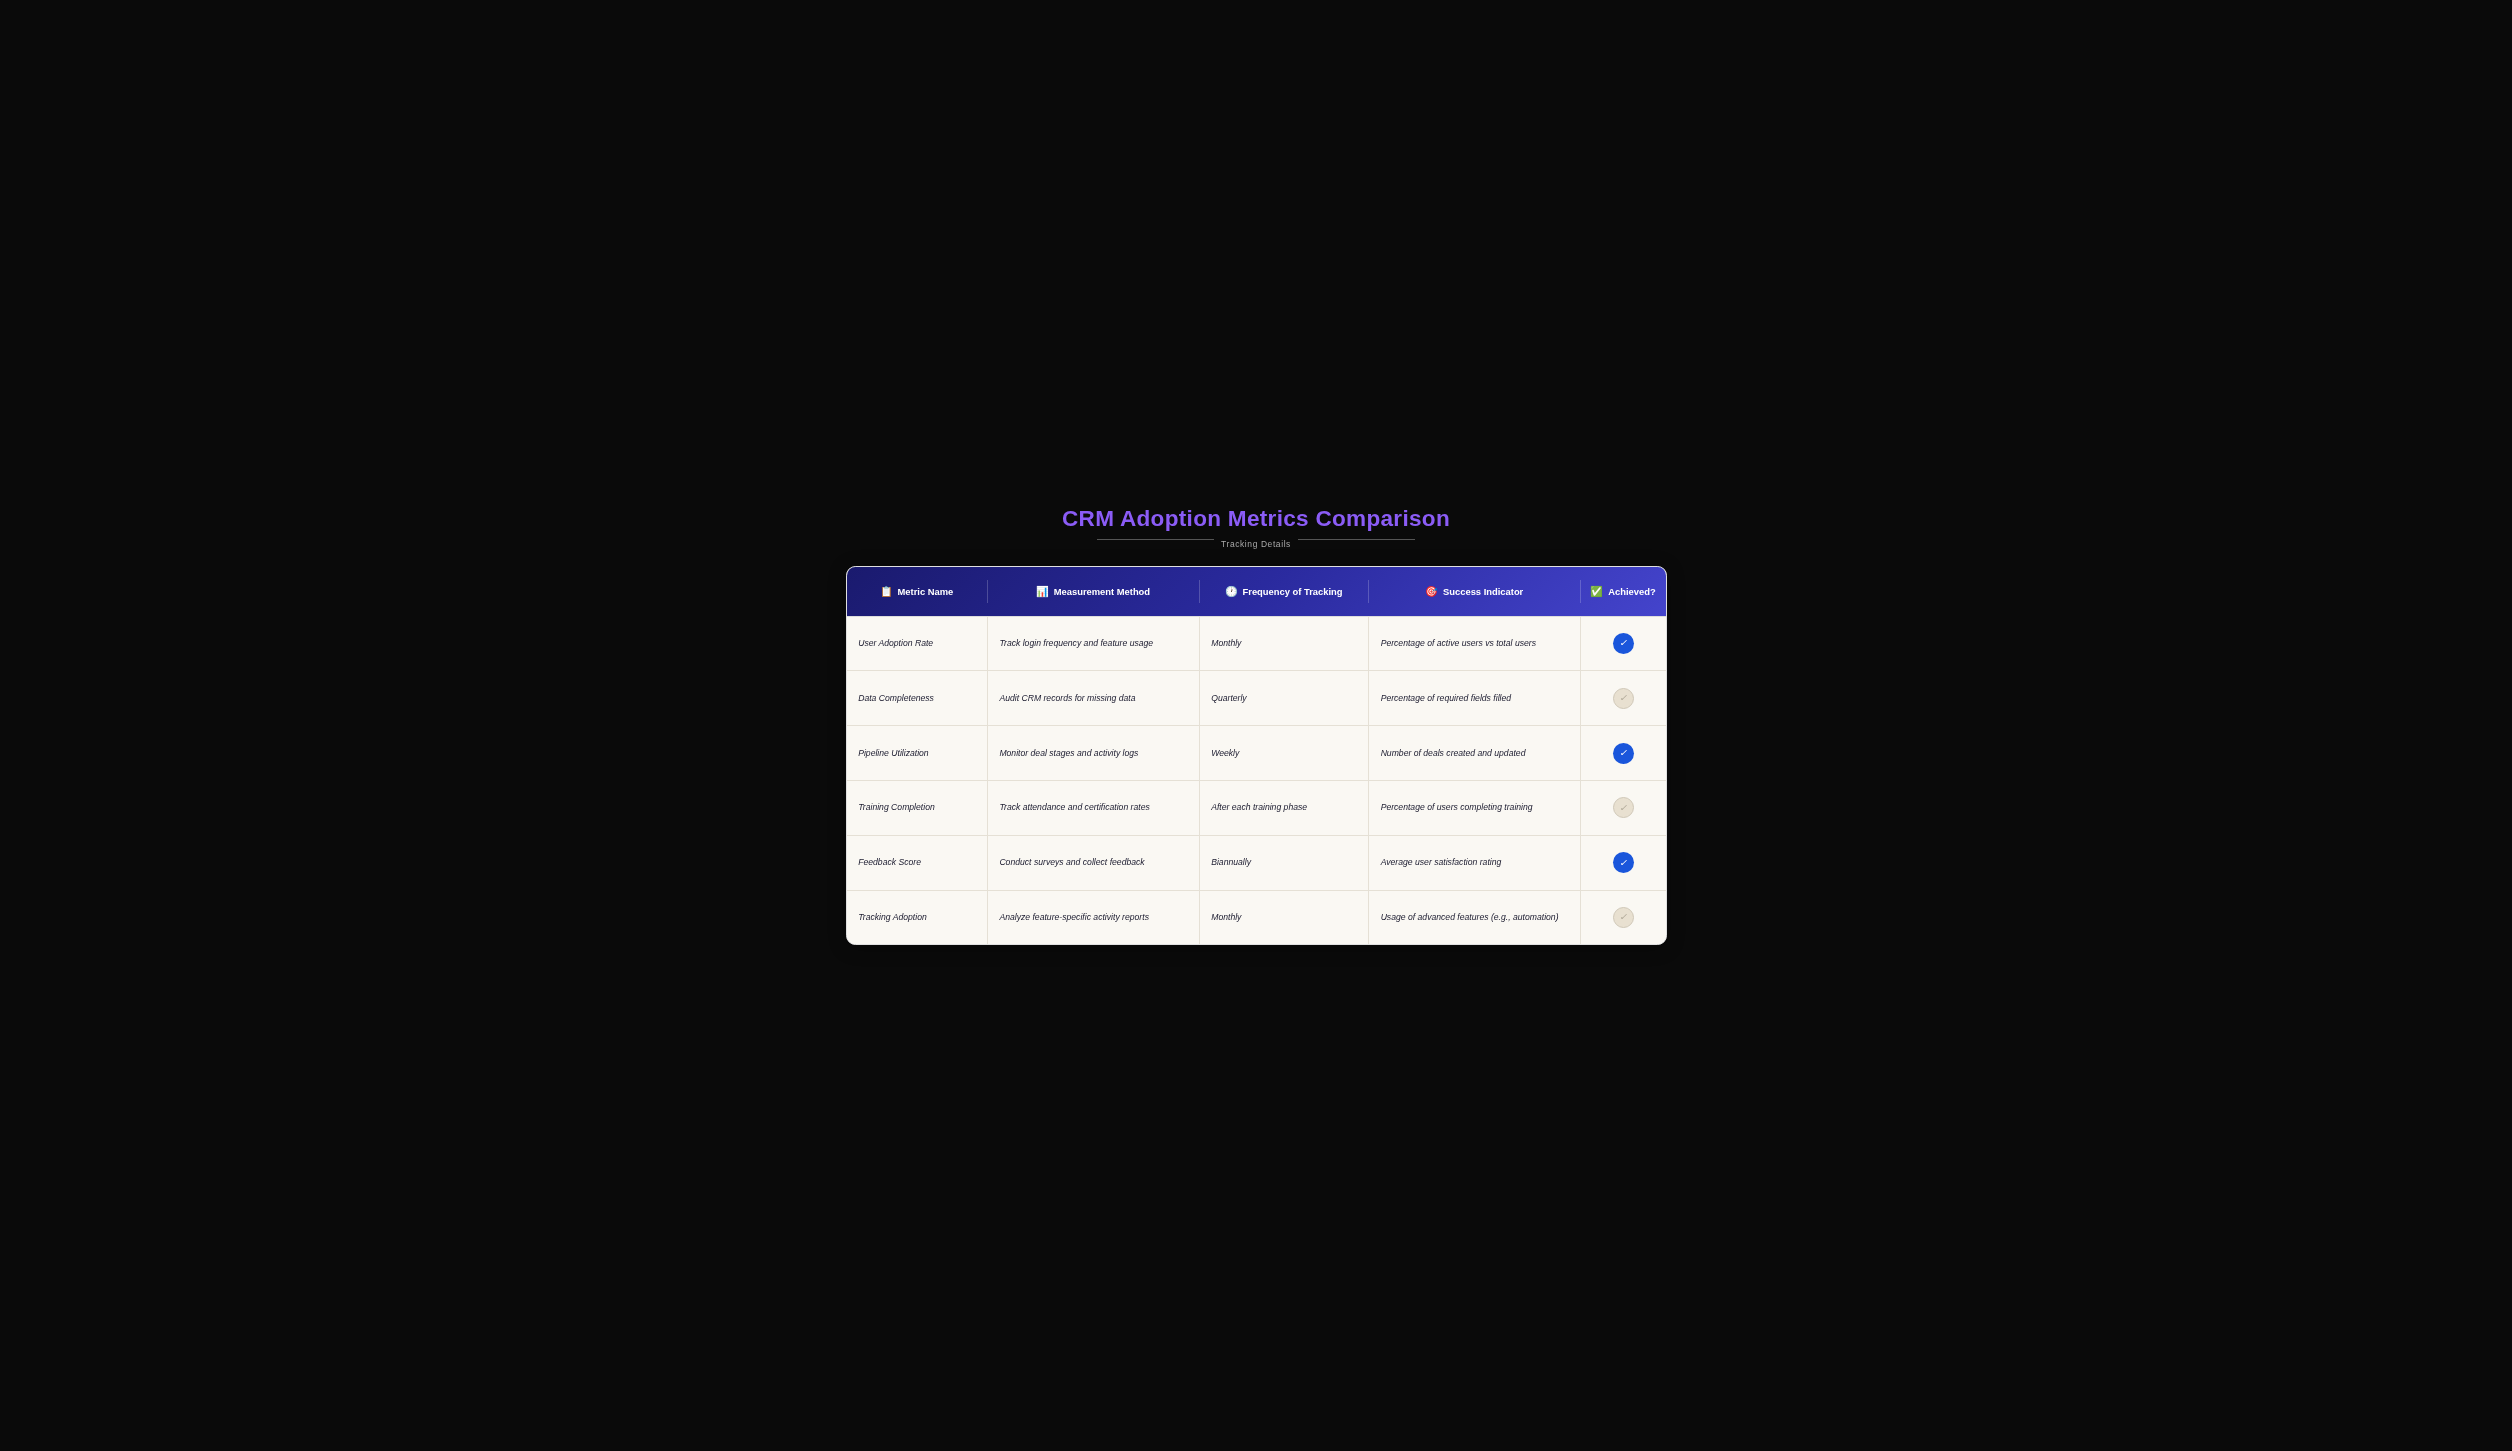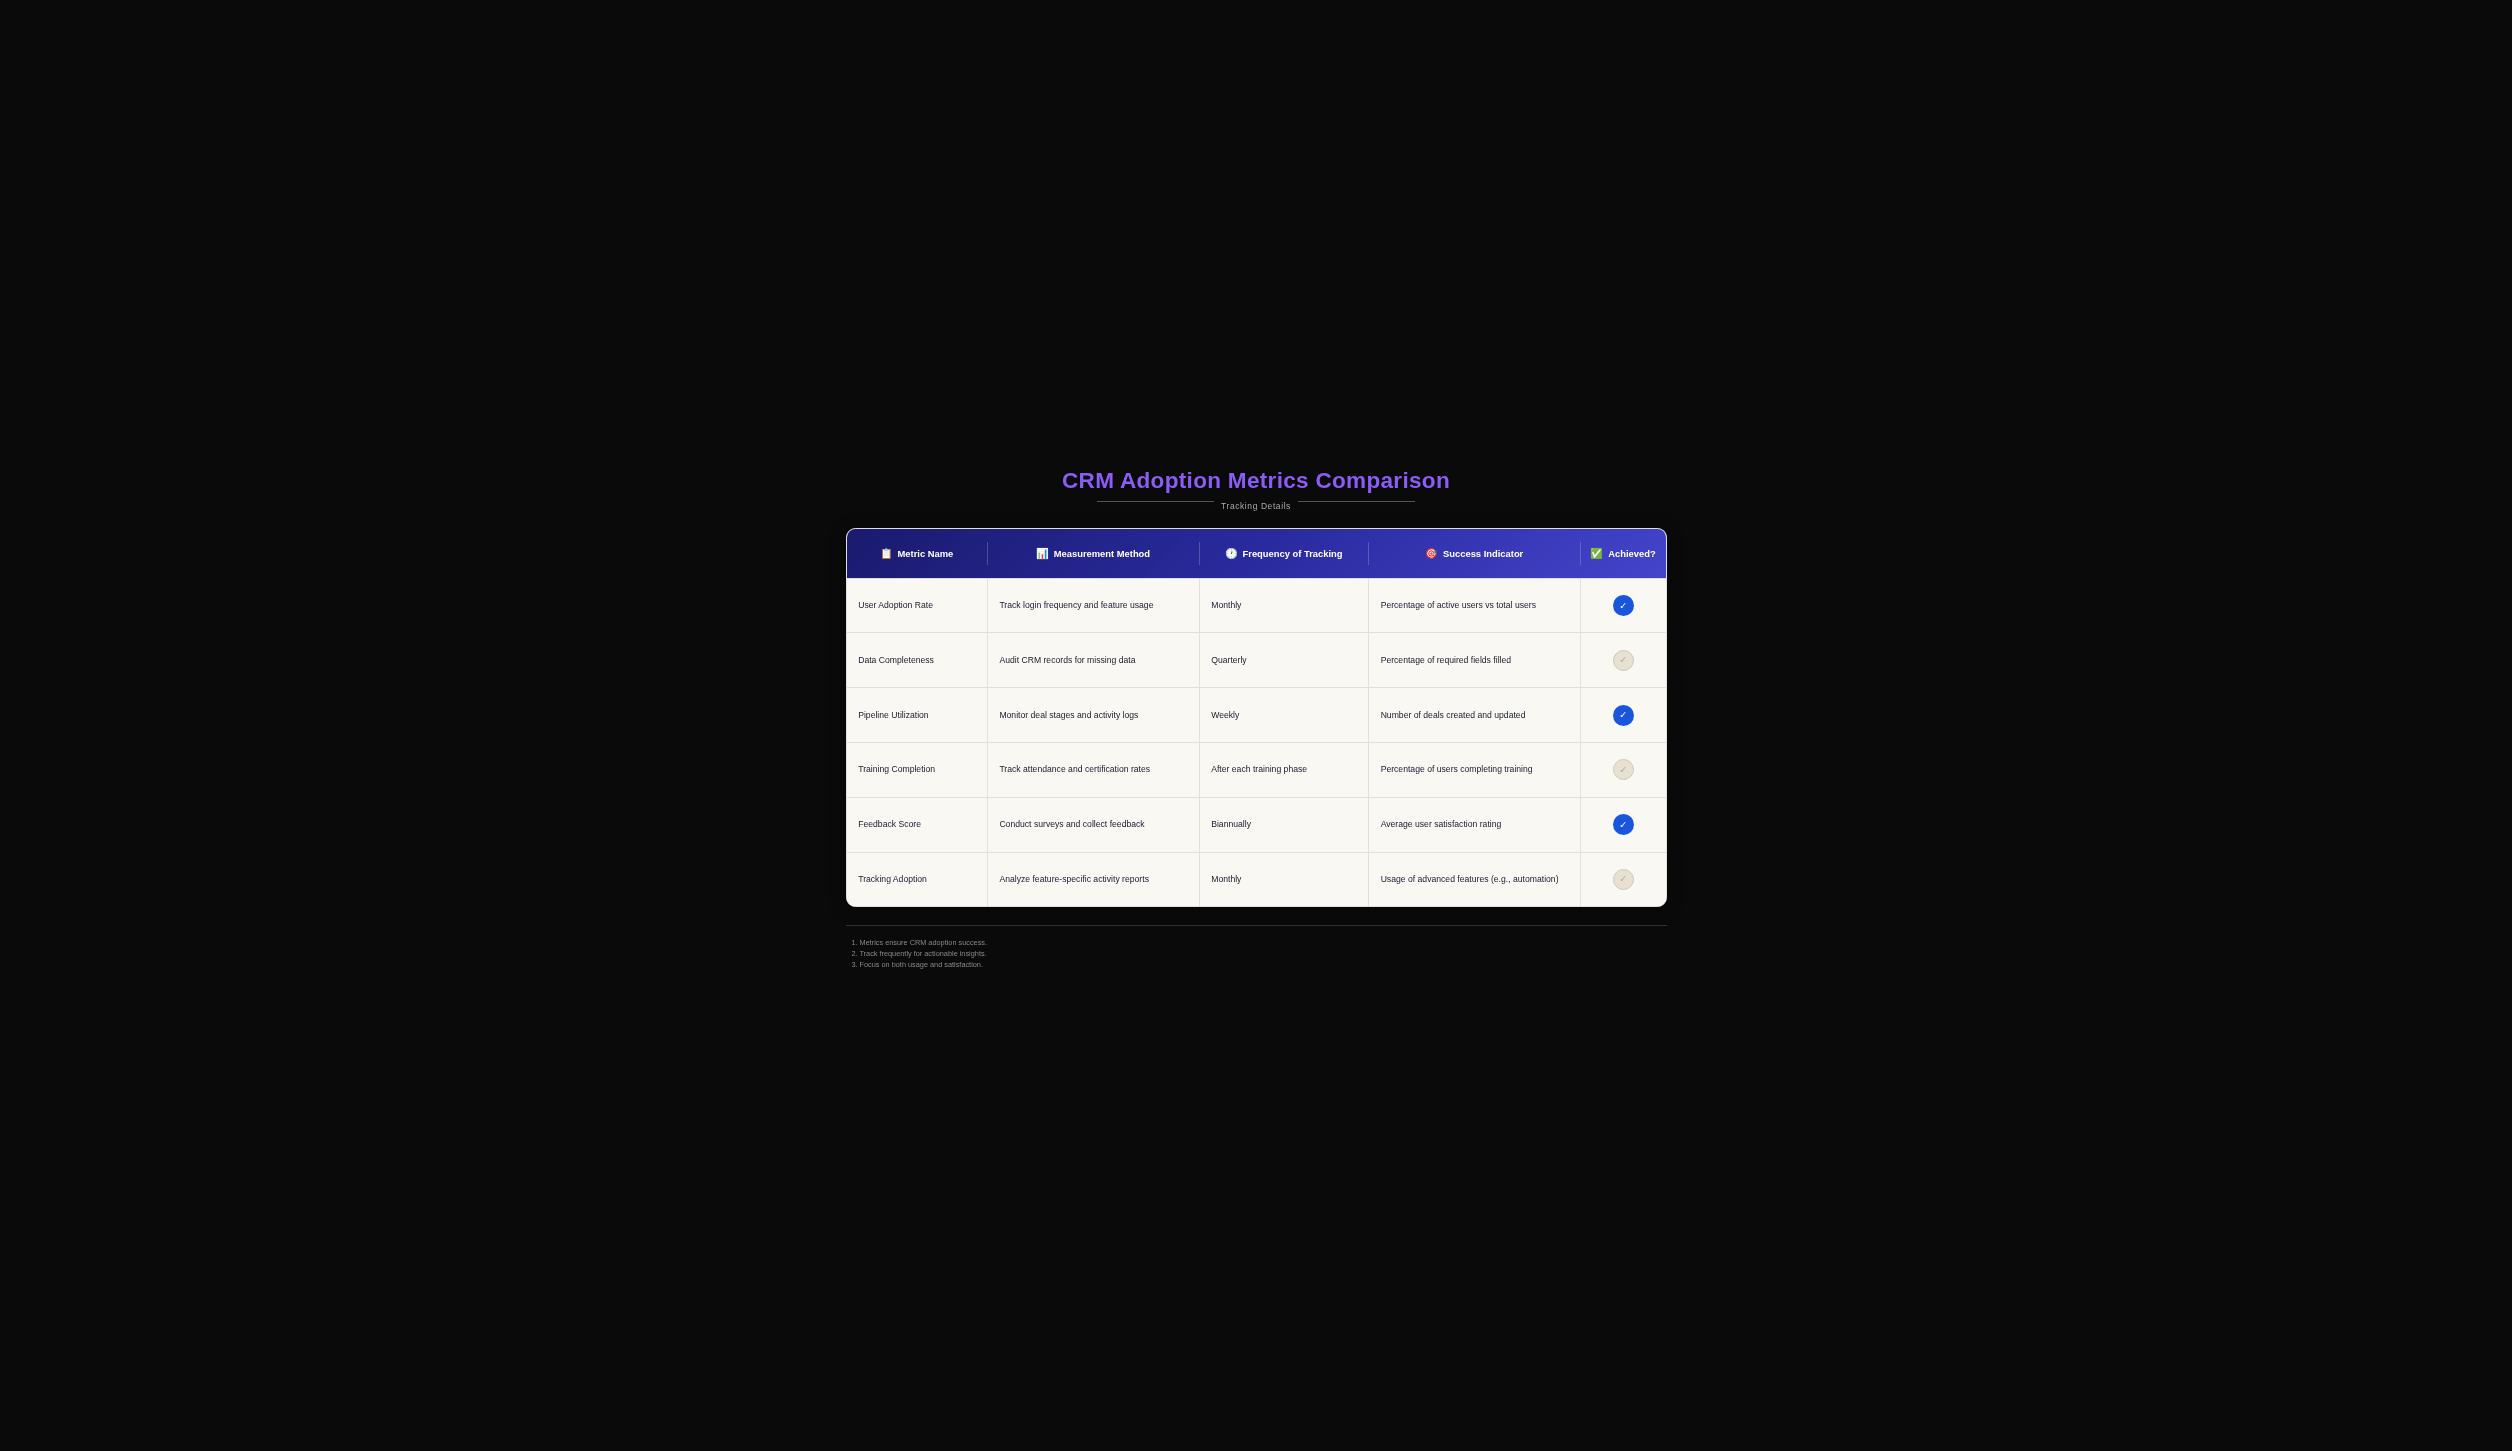--- a/index.html
+++ b/index.html
@@ -80,20 +80,21 @@
     .header-cell:last-child {
       border-right: none;
     }
 
     .header-icon {
       font-size: 1.1rem;
     }
 
     .table-body {
       background: #faf8f3;
+      font-style: italic;
     }
 
     .table-row {
       display: grid;
       grid-template-columns: 1fr 1.5fr 1.2fr 1.5fr 0.6fr;
       border-bottom: 0.6px solid #e5e0d5;
     }
 
     .table-row:last-child {
       border-bottom: none;
@@ -241,22 +242,15 @@
           <div class="table-cell">Monthly</div>
           <div class="table-cell">Usage of advanced features (e.g., automation)</div>
           <div class="table-cell">
             <div class="achieved-icon achieved-no">✓</div>
           </div>
         </div>
       </div>
 
   </div>
 
-  <div class="footer-section">
-    <ul class="footer-notes" id="footer-notes">
-    <li>1. Metrics ensure CRM adoption success.</li>
-        <li>2. Track frequently for actionable insights.</li>
-        <li>3. Focus on both usage and satisfaction.</li>
-      </ul>
-  </div>
 
 </div>
 
 
 </body></html>

